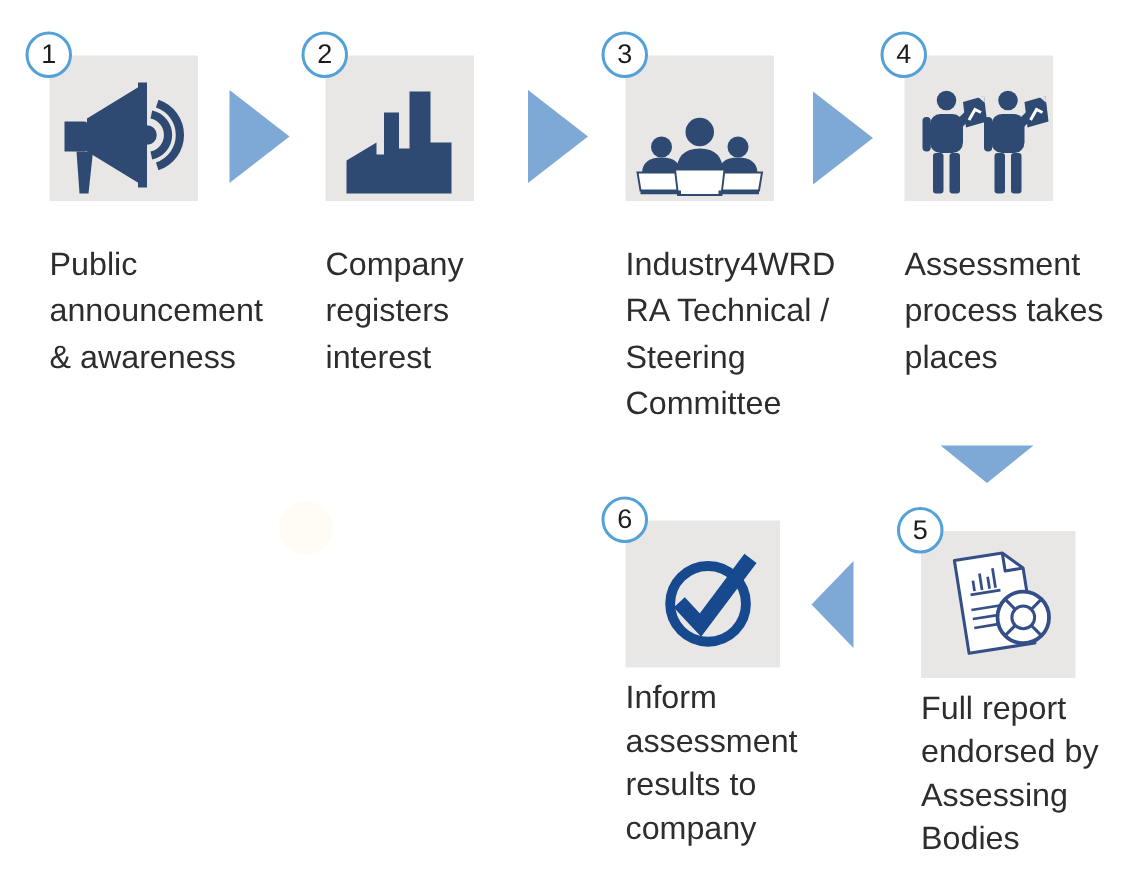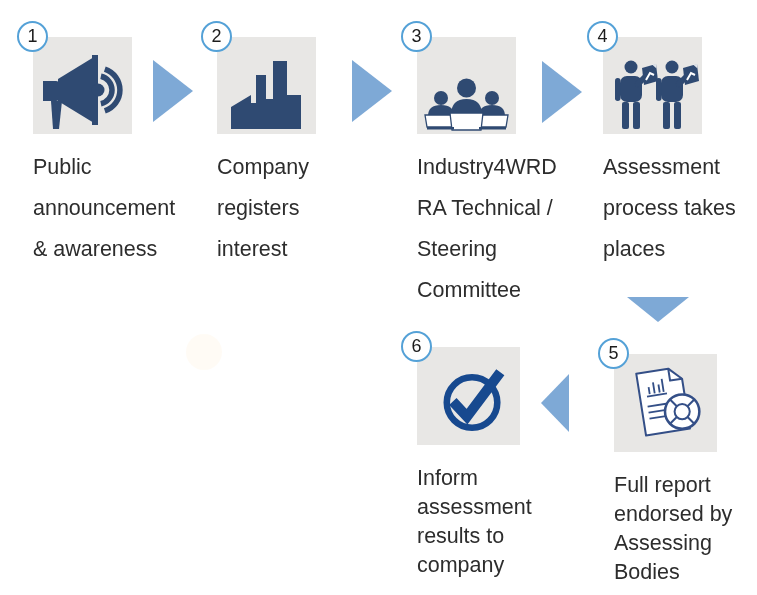--- a/index.html
+++ b/index.html
@@ -13,24 +13,24 @@
   }
   .icon-box.lg { width:103px; height:98px; }
   .icon-box svg { position:absolute; left:0; top:0; width:100%; height:100%; }
   .num {
     position:absolute; left:-16px; top:-16px; width:31px; height:31px;
     box-sizing:border-box; border-radius:50%; background:#ffffff;
     border:2px solid #54a1d7; color:#1c1c1c; font-size:18px;
     display:flex; align-items:center; justify-content:center; z-index:2;
   }
   .label {
-    position:absolute; left:0px; top:110px; width:185px;
-    font-size:21.5px; line-height:41px; color:#2d2d2d; white-space:pre-line;
-  }
-  .label.bt { top:117px; line-height:29px; }
+    position:absolute; left:0px; top:124px; width:185px;
+    font-size:21.5px; line-height:31px; color:#2d2d2d; white-space:pre-line;
+  }
+  .label.bt { top:104px; line-height:29px; }
   
   .s1 { left:33px;  top:37px; }
   .s2 { left:217px; top:37px; }
   .s3 { left:417px; top:37px; }
   .s4 { left:603px; top:37px; }
   .s5 { left:614px; top:354px; }
   .s6 { left:417px; top:347px; }
   
   .arrow { position:absolute; width:0; height:0; }
   .ar { border-top:31px solid transparent; border-bottom:31px solid transparent; border-left:40px solid #7ea9d6; }

